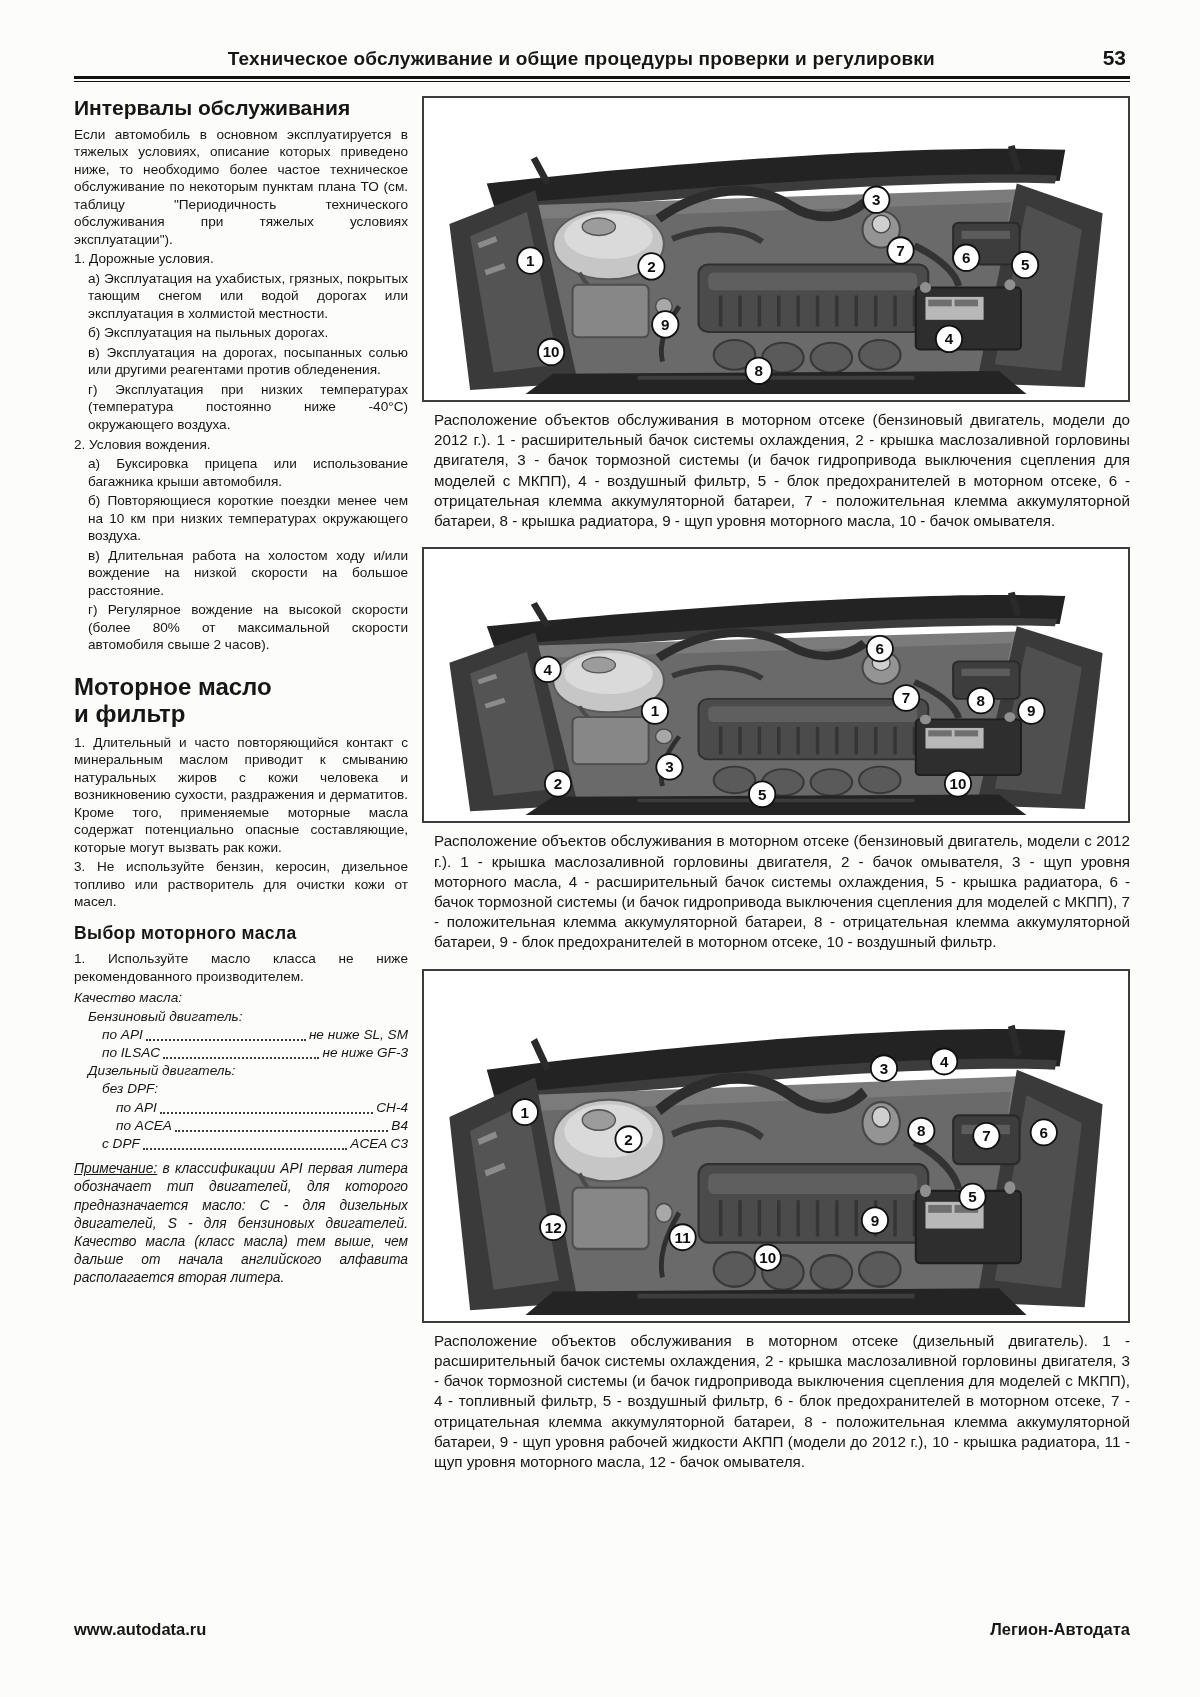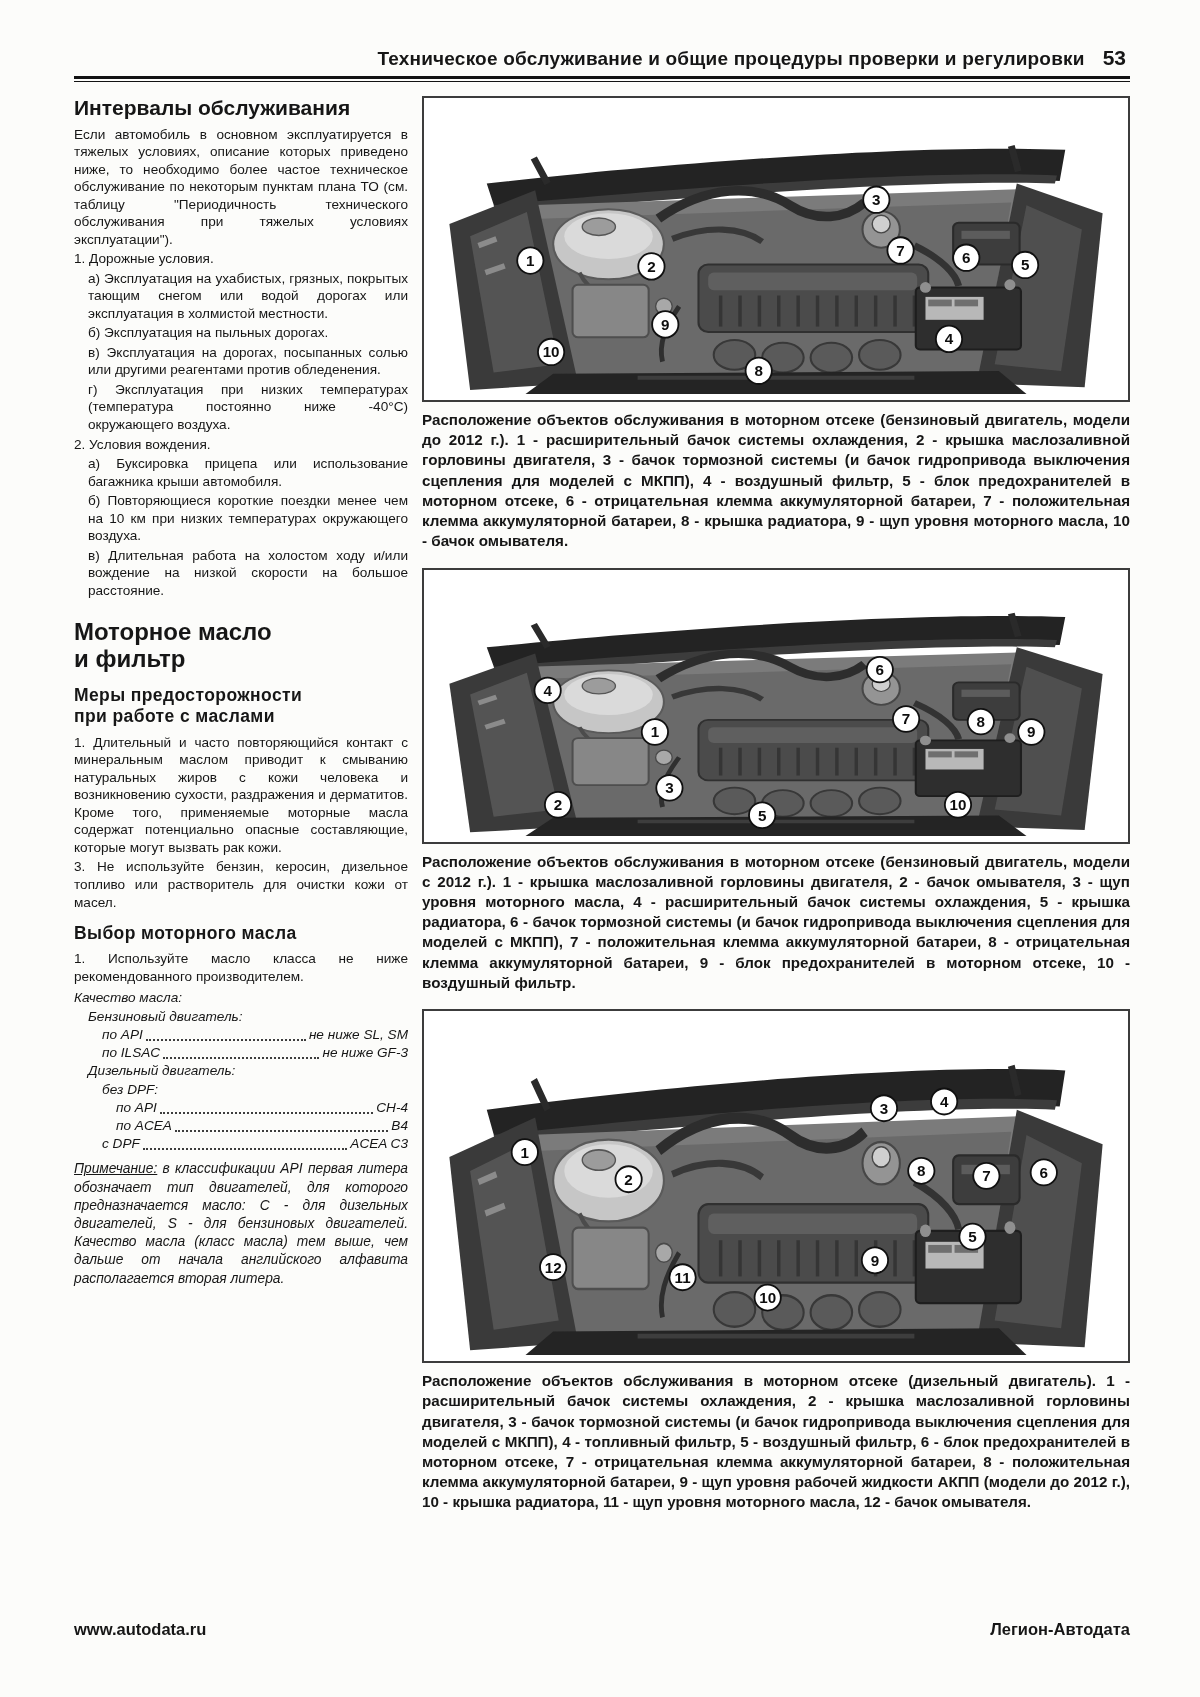--- a/index.html
+++ b/index.html
@@ -6,21 +6,21 @@
   body{
     width:1200px;height:1697px;position:relative;overflow:hidden;
     background:#fcfcfa;color:#161616;
     font-family:"Liberation Sans","DejaVu Sans",sans-serif;
     -webkit-font-smoothing:antialiased;
   }
   .page{position:absolute;inset:0;padding:46px 70px 0 74px;box-sizing:border-box;display:flex;flex-direction:column;}
 
   
   .hdr{display:flex;align-items:flex-end;padding:0 4px 6px 4px;}
-  .hdr-title{flex:1;text-align:right;font-weight:bold;font-size:19px;letter-spacing:.2px;}
+  .hdr-title{flex:1;text-align:center;font-weight:bold;font-size:19px;letter-spacing:.2px;}
   .hdr-page{font-weight:bold;font-size:21px;padding-left:18px;}
   .rule1{height:3px;background:#121212;}
   .rule2{height:1px;background:#121212;margin-top:2px;}
 
   
   .content{display:flex;gap:14px;margin-top:14px;flex:1;}
   .col-left{width:334px;flex:0 0 334px;}
   .col-right{flex:1;min-width:0;}
 
   
@@ -41,21 +41,21 @@
   .note{font-style:italic;font-size:13.8px;line-height:1.32;text-align:justify;margin-top:7px;}
   .note .nlabel{text-decoration:underline;}
 
   
   .figure{margin:0 0 16px;}
   .photo{border:2px solid #3c3c3c;background:#ffffff;padding:6px 6px;}
   .art{display:block;width:100%;}
   .fig0 .art{height:290px;}
   .fig1 .art{height:260px;}
   .fig2 .art{height:338px;}
-  .caption{font-weight:bold;font-size:15.2px;line-height:1.33;text-align:justify;margin-top:8px;}
+  .caption{font-weight:normal;font-size:15.2px;line-height:1.33;text-align:justify;margin-top:8px;margin-left:12px;}
 
   .marker-circle{fill:#ffffff;stroke:#101010;stroke-width:2.6px;}
   .marker-num{font-family:"Liberation Sans","DejaVu Sans",sans-serif;font-weight:bold;font-size:22px;fill:#0d0d0d;text-anchor:middle;}
 
   
   .ftr{position:absolute;left:74px;right:70px;bottom:58px;display:flex;justify-content:space-between;font-weight:bold;font-size:16.5px;gap:43px;}
 </style>
 </head>
 <body>
 
@@ -149,25 +149,24 @@
       <p class="p num">1. Дорожные условия.</p>
       <p class="p sub">а) Эксплуатация на ухабистых, грязных, покрытых тающим снегом или водой дорогах или эксплуатация в холмистой местности.</p>
       <p class="p sub">б) Эксплуатация на пыльных дорогах.</p>
       <p class="p sub">в) Эксплуатация на дорогах, посыпанных солью или другими реагентами против обледенения.</p>
       <p class="p sub">г) Эксплуатация при низких температурах (температура постоянно ниже -40°С) окружающего воздуха.</p>
 
       <p class="p num">2. Условия вождения.</p>
       <p class="p sub">а) Буксировка прицепа или использование багажника крыши автомобиля.</p>
       <p class="p sub">б) Повторяющиеся короткие поездки менее чем на 10 км при низких температурах окружающего воздуха.</p>
       <p class="p sub">в) Длительная работа на холостом ходу и/или вождение на низкой скорости на большое расстояние.</p>
+      <p class="p sub">г) Регулярное вождение на высокой скорости (более 80% от максимальной скорости автомобиля свыше 2 часов).</p>
 
       <div class="h1 big">Моторное масло
 и фильтр</div>
-      <div class="h2">Меры предосторожности
-при работе с маслами</div>
       <p class="p">1. Длительный и часто повторяющийся контакт с минеральным маслом приводит к смыванию натуральных жиров с кожи человека и возникновению сухости, раздражения и дерматитов. Кроме того, применяемые моторные масла содержат потенциально опасные составляющие, которые могут вызвать рак кожи.</p>
       <p class="p">3. Не используйте бензин, керосин, дизельное топливо или растворитель для очистки кожи от масел.</p>
 
       <div class="h2">Выбор моторного масла</div>
       <p class="p">1. Используйте масло класса не ниже рекомендованного производителем.</p>
 
       <div class="spec">
         <p class="spec-line">Качество масла:</p>
         <p class="spec-line ind1">Бензиновый двигатель:</p>
         <div class="spec-row ind2">

